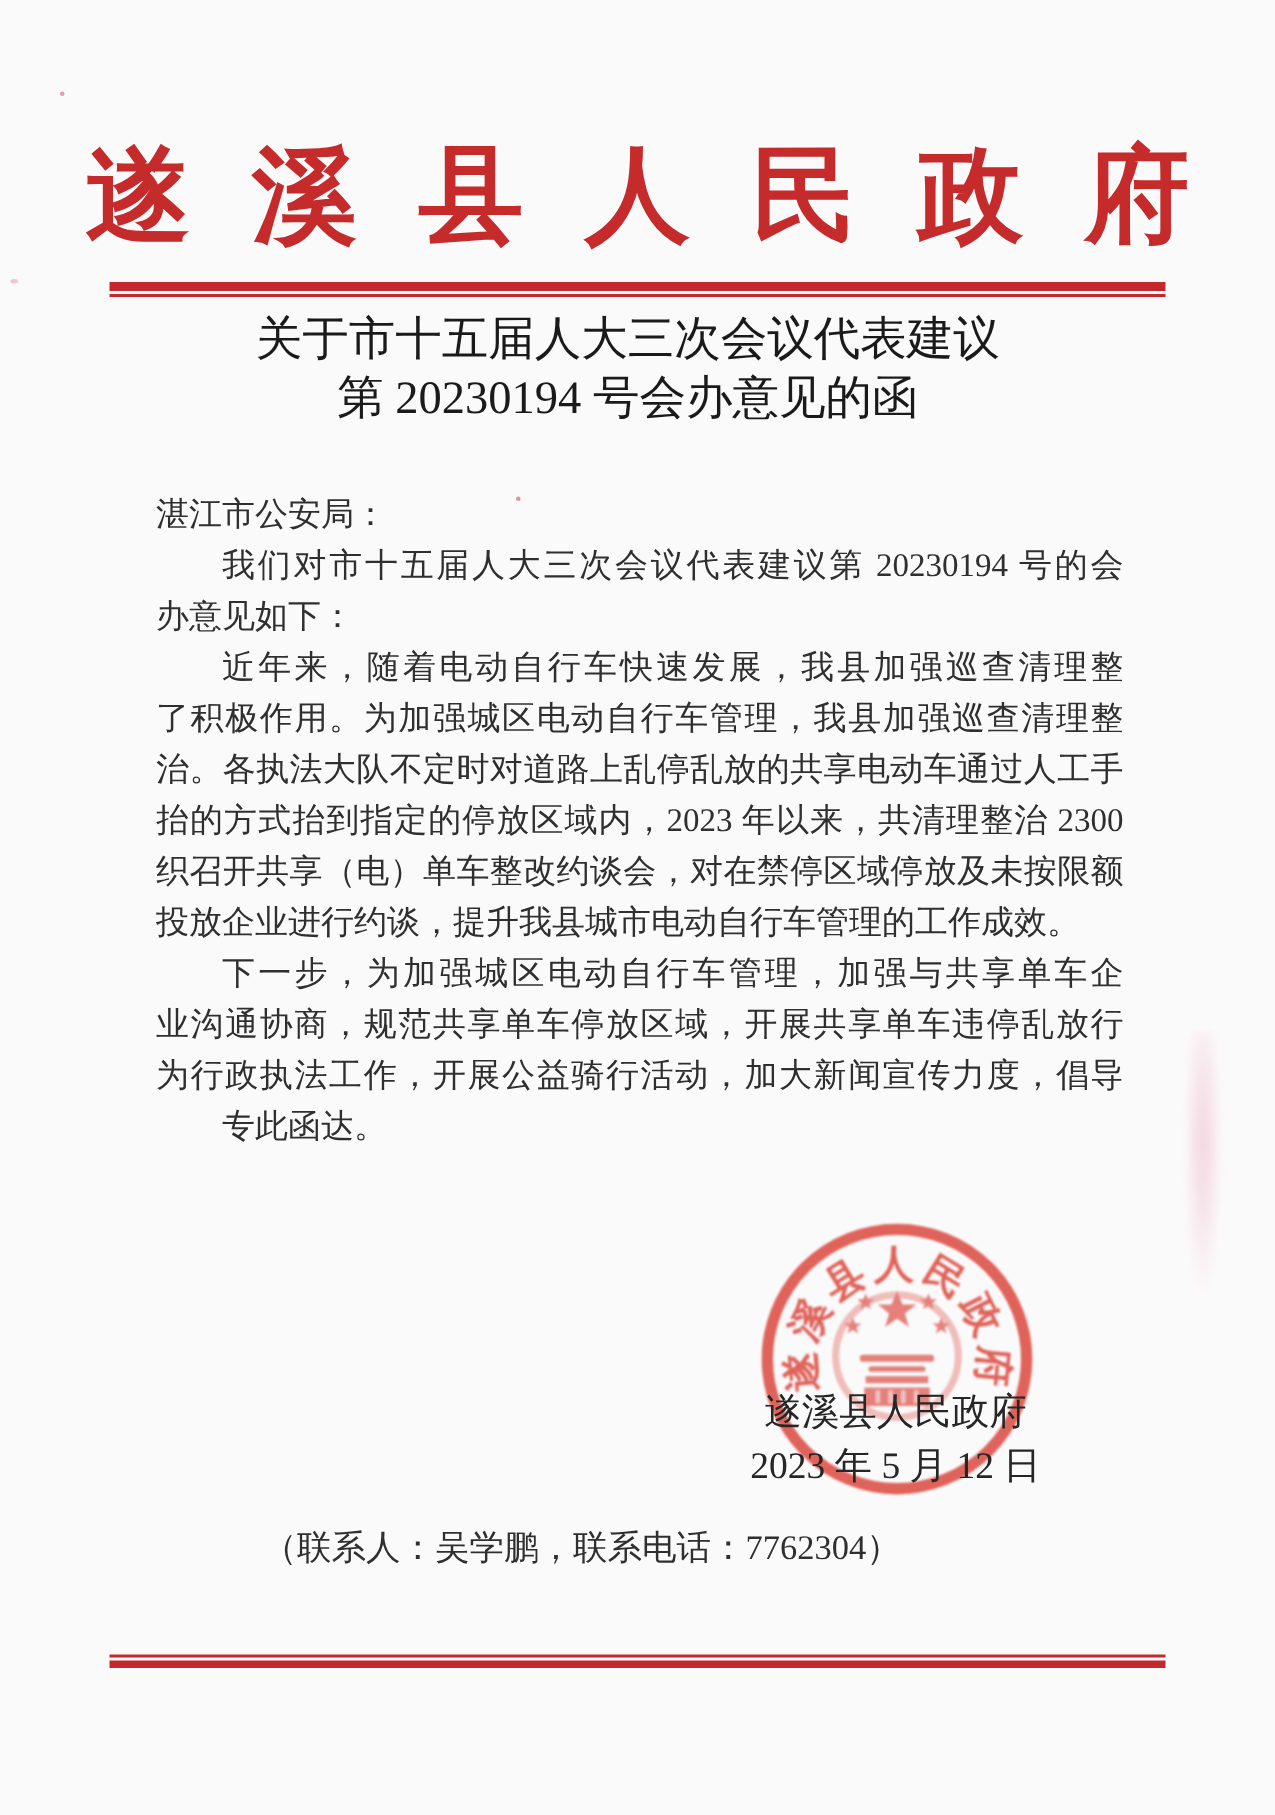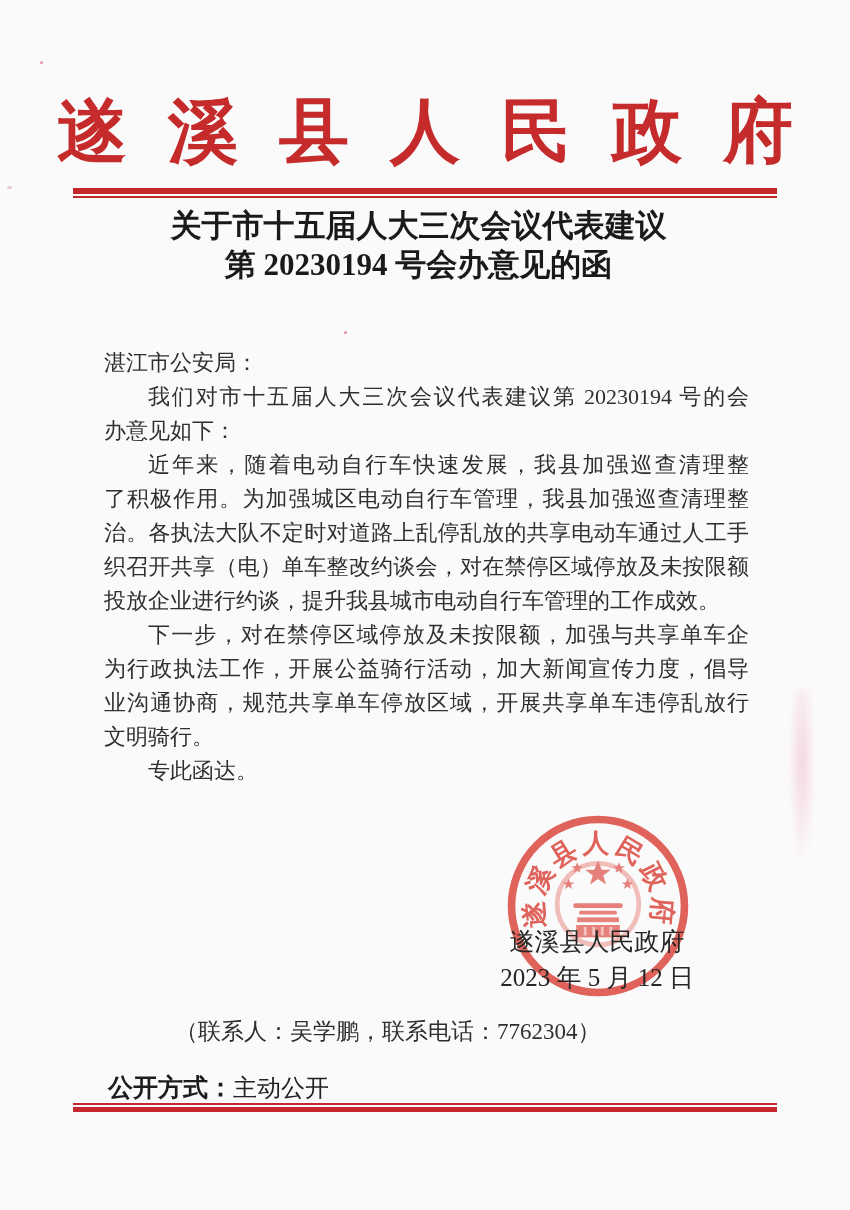--- a/index.html
+++ b/index.html
@@ -20,28 +20,28 @@
     color:#c62b2c;
     letter-spacing:41px;padding-left:41px;box-sizing:border-box;
     white-space:nowrap;
   }
   .head-rule-thick{position:absolute;top:188px;left:73px;width:704px;height:6px;background:#c5282c;}
   .head-rule-thin{position:absolute;top:196px;left:73px;width:704px;height:2px;background:#c5282c;}
 
   
   .doc-title{
     position:absolute;top:206px;left:0;width:837px;
-    text-align:center;font-weight:bold;color:#1a1a1a;
+    text-align:center;font-weight:normal;color:#1a1a1a;
     font-size:31px;line-height:39px;
   }
 
   
   .body-text{
     position:absolute;top:326px;left:104px;width:645px;
-    font-size:22px;color:#2f2f2f;margin-top:20px;
+    font-size:22px;color:#2f2f2f;
   }
   .bline{
     line-height:34px;height:34px;overflow:hidden;
     text-align:left;
   }
   .bline.justify{text-align:justify;text-align-last:justify;}
   .bline.indent{padding-left:44px;}
 
   
   .signature{
@@ -88,26 +88,26 @@
   </div>
 
   <div class="body-text">
 
   <div class="bline">湛江市公安局：</div>
       <div class="bline indent justify">我们对市十五届人大三次会议代表建议第 20230194 号的会</div>
       <div class="bline">办意见如下：</div>
       <div class="bline indent justify">近年来，随着电动自行车快速发展，我县加强巡查清理整</div>
       <div class="bline justify">了积极作用。为加强城区电动自行车管理，我县加强巡查清理整</div>
       <div class="bline justify">治。各执法大队不定时对道路上乱停乱放的共享电动车通过人工手</div>
+      <div class="bline justify">抬的方式抬到指定的停放区域内，2023 年以来，共清理整治 2300</div>
       <div class="bline justify">织召开共享（电）单车整改约谈会，对在禁停区域停放及未按限额</div>
       <div class="bline">投放企业进行约谈，提升我县城市电动自行车管理的工作成效。</div>
-      <div class="bline indent justify">下一步，对在禁停区域停放及未按限额，加强与共享单车企</div>
+      <div class="bline indent justify">下一步，为加强城区电动自行车管理，加强与共享单车企</div>
+      <div class="bline justify">业沟通协商，规范共享单车停放区域，开展共享单车违停乱放行</div>
       <div class="bline justify">为行政执法工作，开展公益骑行活动，加大新闻宣传力度，倡导</div>
-      <div class="bline justify">业沟通协商，规范共享单车停放区域，开展共享单车违停乱放行</div>
-      <div class="bline">文明骑行。</div>
       <div class="bline indent">专此函达。</div>
     </div>
 
   <svg class="seal" viewBox="0 0 200 200" xmlns="http://www.w3.org/2000/svg">
     <defs>
       <path id="arc" d="M 44 116 A 58 58 0 1 1 156 116" fill="none"></path>
       <polygon id="star" points="0,-10 2.9,-3.1 10,-3.1 4.1,1.5 6.2,8.5 0,4.2 -6.2,8.5 -4.1,1.5 -10,-3.1 -2.9,-3.1"></polygon>
       <filter id="blur">
           <feGaussianBlur stdDeviation="0.7"></feGaussianBlur>
         </filter>
@@ -138,23 +138,20 @@
     </g>
   </svg>
 
   <div class="signature">
     <div>遂溪县人民政府</div>
     <div>2023 年 5 月 12 日</div>
   </div>
 
   <div class="contact">（联系人：吴学鹏，联系电话：7762304）</div>
 
-  <div class="footer-row">
-    <span class="label">公开方式：</span><span>主动公开</span>
-  </div>
   <div class="foot-rule-thin"></div>
   <div class="foot-rule-thick"></div>
 
   <div class="smudge"></div>
   <div class="speck speck1"></div>
   <div class="speck speck2"></div>
   <div class="speck speck3"></div>
 
 </div>
 

